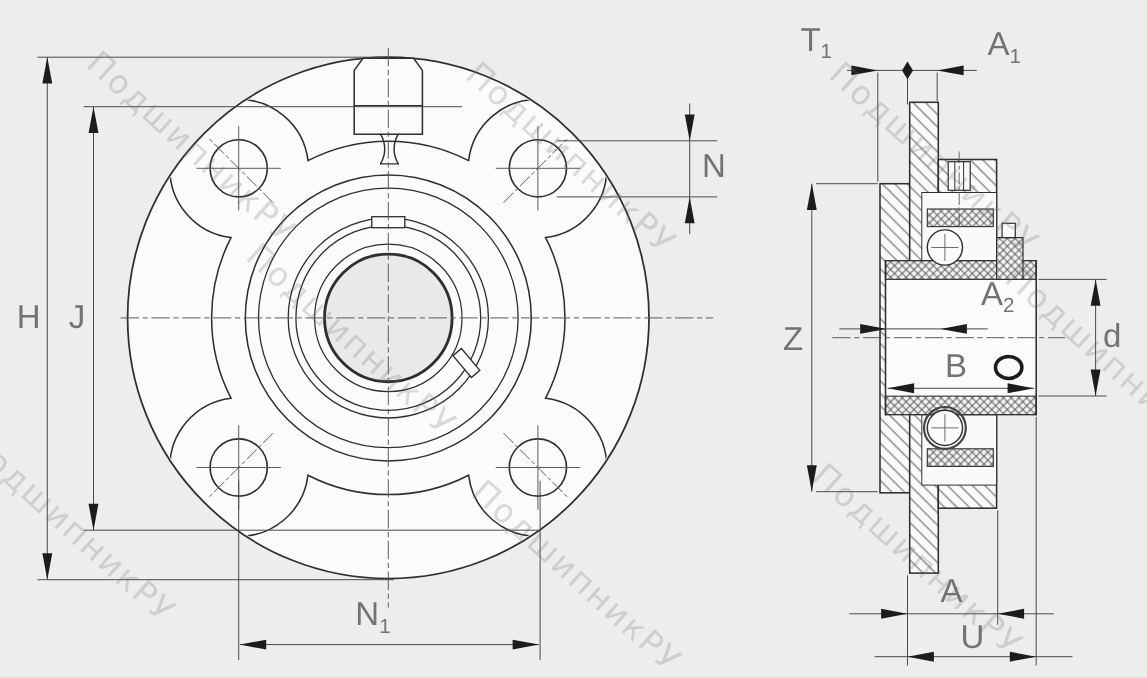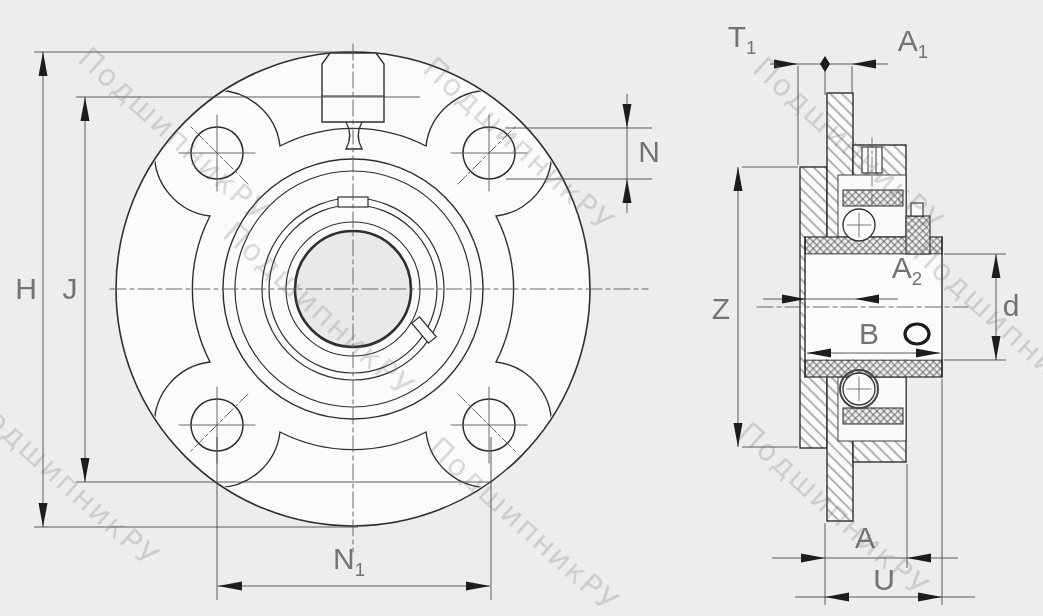--- a/index.html
+++ b/index.html
@@ -242,21 +242,21 @@
       <line x1="942" y1="379" x2="942" y2="605"></line>
       <polygon points="825,597 849,592.5 849,601.5" stroke="none"></polygon>
       <polygon points="942,597 918,592.5 918,601.5" stroke="none"></polygon>
     </g>
   </g>
 </svg>
 
   <div class="dim-label" style="left:26px;top:289px"><span>H</span><sub></sub></div>
   <div class="dim-label" style="left:70px;top:289px"><span>J</span><sub></sub></div>
   <div class="dim-label" style="left:649px;top:152px"><span>N</span><sub></sub></div>
-  <div class="dim-label" style="left:349px;top:559px"><span>N</span><sub>1</sub></div>
+  <div class="dim-label" style="left:339px;top:559px"><span>N</span><sub>1</sub></div>
   <div class="dim-label" style="left:742px;top:37px"><span>T</span><sub>1</sub></div>
   <div class="dim-label" style="left:913px;top:41px"><span>A</span><sub>1</sub></div>
   <div class="dim-label" style="left:721px;top:309px"><span>Z</span><sub></sub></div>
   <div class="dim-label" style="left:907px;top:268px"><span>A</span><sub>2</sub></div>
   <div class="dim-label" style="left:869px;top:334px"><span>B</span><sub></sub></div>
   <div class="dim-label" style="left:1011px;top:306px"><span>d</span><sub></sub></div>
   <div class="dim-label" style="left:865px;top:538px"><span>A</span><sub></sub></div>
   <div class="dim-label" style="left:884px;top:580px"><span>U</span><sub></sub></div>
 
 <div class="wm" style="left: 95px; top: 40px;">ПодшипникРУ</div>

